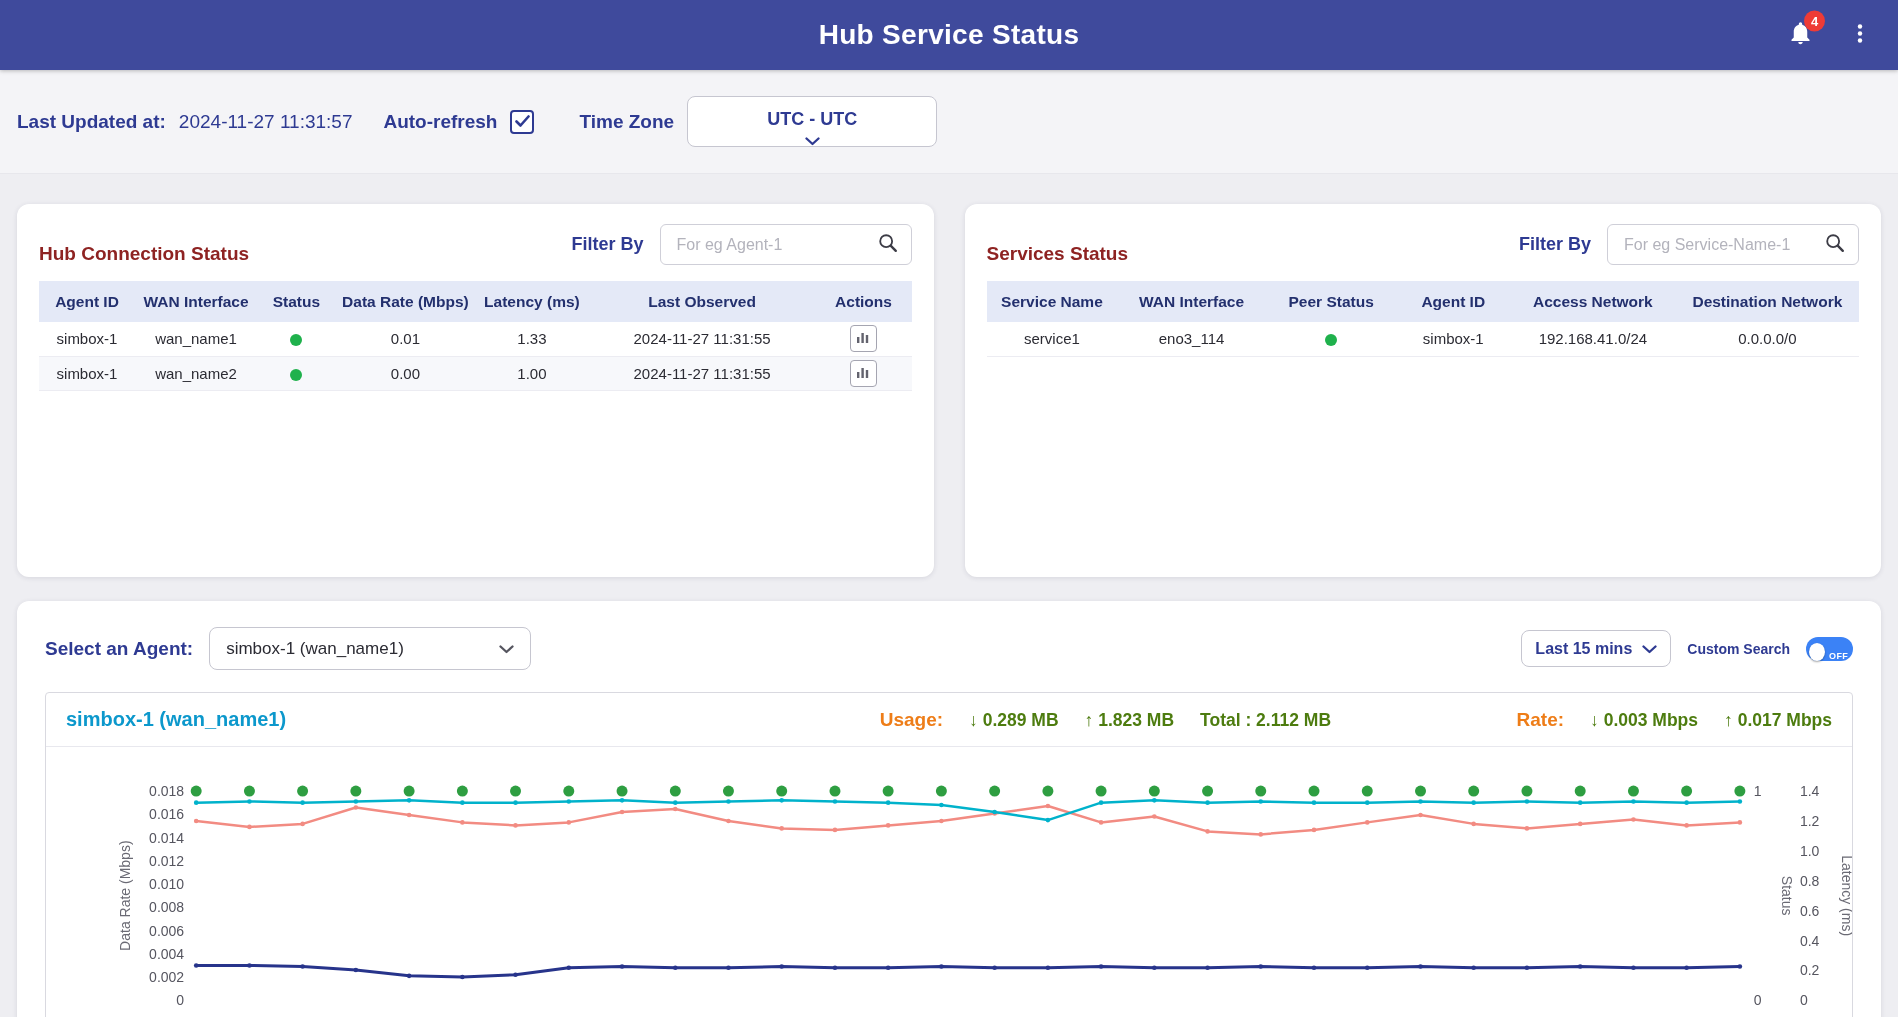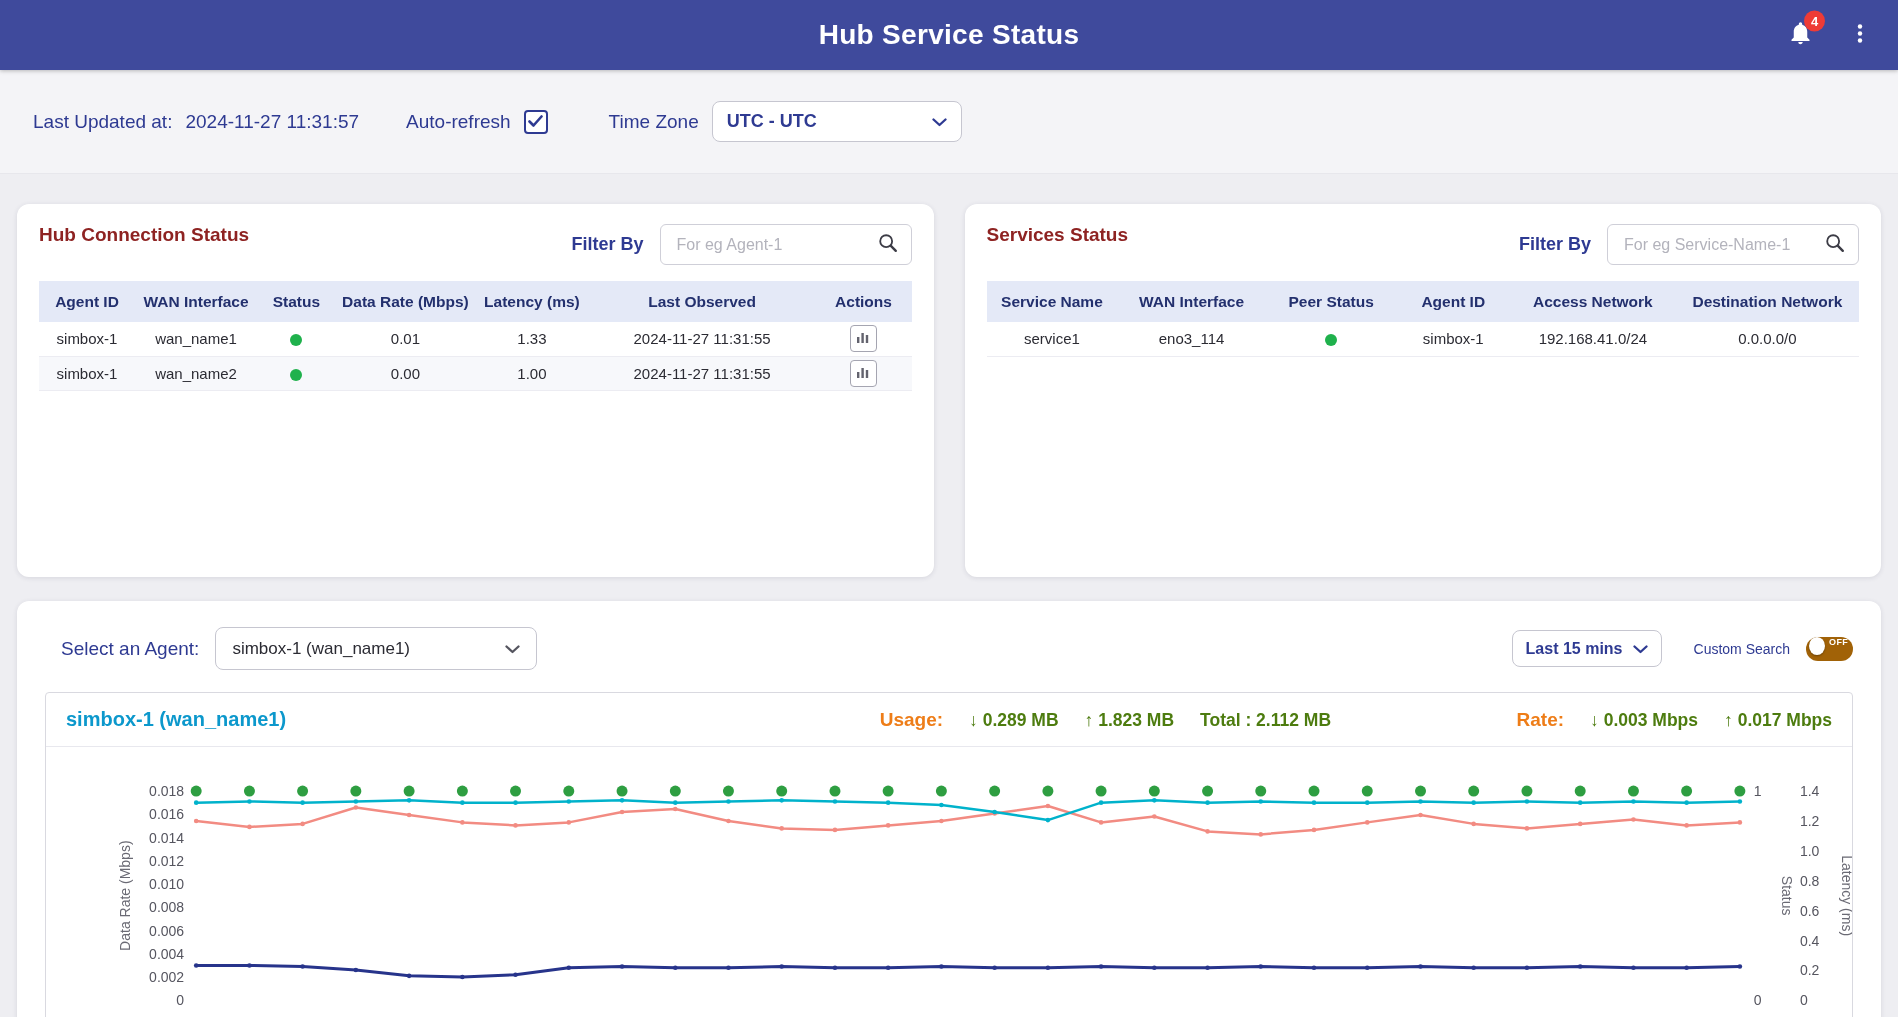--- a/index.html
+++ b/index.html
@@ -33,43 +33,43 @@
     min-width:21px; height:21px; padding:0 4px; border-radius:11px;
     font-size:13px; font-weight:bold;
     display:flex; align-items:center; justify-content:center;
   }
   .kebab { cursor:pointer; display:flex; align-items:center; }
   
   .subbar {
     height:104px; background:#f4f4f7; border-bottom:1px solid #e7e7ec;
     display:flex; align-items:center; padding:0 17px; gap:13px;
   }
-  .lbl { color:var(--navy,#2e3a92); font-size:19px; font-weight:normal; white-space:nowrap;margin-left:16px; }
+  .lbl { color:var(--navy,#2e3a92); font-size:19px; font-weight:bold; white-space:nowrap; }
   .val { color:var(--navy,#2e3a92); font-size:19px; white-space:nowrap; }
   .mr-md { margin-right:18px; }
   .mr-lg { margin-right:32px; }
   .checkbox {
     width:24px; height:24px; border:2.5px solid var(--navy,#2e3a92);
     border-radius:4px; background:#fff; cursor:pointer;
     display:flex; align-items:center; justify-content:center;
   }
   .select {
     background:#fff; border:1px solid #c6c6d0; border-radius:8px;
     display:flex; align-items:center; justify-content:space-between;
     cursor:pointer; color:var(--navy,#2e3a92);
   }
-  .tz-select { width:250px; height:41px; padding:12px 14px; font-size:18px; font-weight:600; }
+  .tz-select { width:250px; height:51px; padding:12px 14px; font-size:18px; font-weight:600;flex-direction:column; }
   
   .cards-row { display:flex; gap:31px; margin:30px 17px 0; }
   .card {
     background:#fff; border-radius:12px;
     box-shadow:0 1px 5px rgba(40,40,70,.12);
   }
   .panel-card { flex:1; height:373px; padding:20px 22px; }
-  .card-head { display:flex; align-items:flex-start; justify-content:space-between; }
+  .card-head { display:flex; align-items:flex-end; justify-content:space-between; }
   .card-title { margin:0; font-size:19px; font-weight:bold; color:var(--title-red,#8e2322); }
   .filter { display:flex; align-items:center; gap:16px; }
   .filter-lbl { font-size:18px; font-weight:bold; color:var(--navy,#2e3a92); }
   .search-box {
     display:flex; align-items:center; gap:6px;
     border:1px solid #cfcfd8; border-radius:6px; background:#fff;
     height:41px; width:252px; padding:0 12px 0 14px;
   }
   .search-box input {
     border:none; outline:none; flex:1; min-width:0;
@@ -105,22 +105,22 @@
     display:inline-flex; align-items:center; justify-content:center;
   }
   
   .bottom-card { margin:24px 17px 0; padding:26px 28px; min-height:520px; }
   .agent-controls { display:flex; align-items:center; gap:16px; }
   .agent-select { width:322px; height:43px; padding:0 16px; font-size:17px; color:#2b2b33; font-weight:500; }
   .agent-select .chev { color:#55555f; }
   .flex-sp { flex:1; }
   .range-select { height:37px; padding:0 13px; font-size:16px; font-weight:bold; gap:10px; }
   .toggle {
-    width:47px; height:24px; border-radius:12px; background:#a16207;
-    display:flex; align-items:flex-start; gap:4px; padding:0 5px 0 3px; cursor:pointer;
+    width:47px; height:24px; border-radius:12px; background:#3b82f6;
+    display:flex; align-items:flex-end; gap:4px; padding:0 5px 0 3px; cursor:pointer;
   }
   .knob { width:18px; height:18px; border-radius:50%; background:#fff; box-shadow:0 1px 2px rgba(0,0,0,.35); }
   .off-label { font-size:9px; font-weight:bold; color:#fff; letter-spacing:.3px; }
   
   .chart-box { margin-top:22px; border:1px solid #d9d9e0; border-radius:4px; background:#fff; }
   .chart-head {
     display:flex; align-items:center; padding:15px 20px;
     border-bottom:1px solid #e8e8ee;
   }
   .chart-title { font-size:20px; font-weight:bold; color:var(--chart-blue,#0c98cc); white-space:nowrap; }

